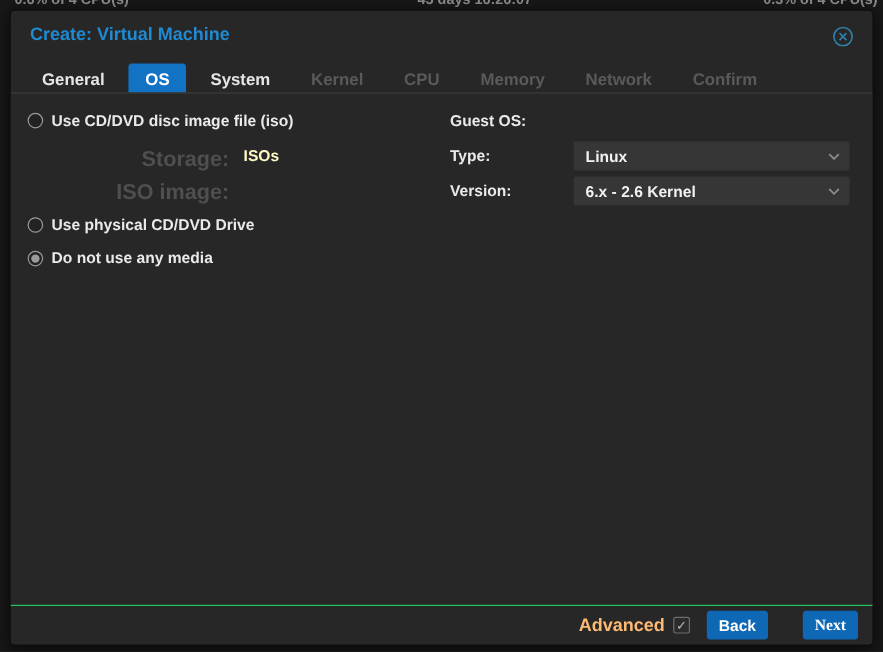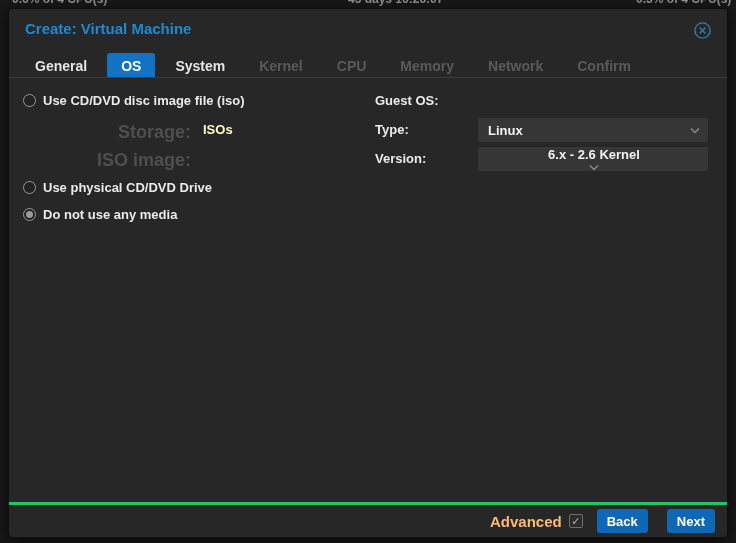--- a/index.html
+++ b/index.html
@@ -32,21 +32,21 @@
   .tab {
     padding:5px 14px; font-size:14px; font-weight:bold; color:#e6e6e6;
     border-radius:3px; margin-right:6px; white-space:nowrap;
   }
   .tab.active { background:#1272c4; color:#ffffff; }
   .tab.disabled { color:#5a5a5a; }
 
   
   .panel {
     position:absolute; left:0; right:0; top:68px; bottom:32px;
-    background:#272727; border-top:1px solid #3d3d3d; border-bottom:3px solid #22c55e;padding-left:12px;
+    background:#272727; border-top:1px solid #3d3d3d; border-bottom:1px solid #22c55e;padding-left:12px;
   }
   .radio-row { position:absolute; left:14px; display:flex; align-items:center; }
   .radio {
     width:13px; height:13px; border-radius:50%;
     border:1px solid #9a9a9a; background:#222; margin-right:7px; flex:0 0 auto;
     display:flex; align-items:center; justify-content:center;
   }
   .radio.selected::after { content:""; width:7px; height:7px; border-radius:50%; background:#9a9a9a; }
   .radio-label { font-size:13px; font-weight:bold; color:#eaeaea; }
 
@@ -74,21 +74,21 @@
     width:14px; height:14px; border:1px solid #6e6e6e; border-radius:2px;
     background:#2b2b2b; display:flex; align-items:center; justify-content:center;
     font-size:11px; color:#b8b8b8; margin-right:14px; cursor:pointer;
   }
   .btn {
     height:24px; min-width:46px; padding:0 10px; border:none; border-radius:3px;
     background:#0e68b6; color:#ffffff; font-size:13px; font-weight:bold;
     font-family:"Liberation Sans", sans-serif; cursor:pointer;
     display:flex; align-items:center; justify-content:center;
   }
-  .btn + .btn { margin-left:19px; }
+  .btn + .btn { margin-left:29px;font-family:Liberation Serif, serif; }
 </style>
 </head>
 <body>
 
 <div class="bg-strip">
   <span class="bg-frag f0">0.6% of 4 CPU(s)</span>
   <span class="bg-frag f1">45 days 16:26:07</span>
   <span class="bg-frag f2">0.3% of 4 CPU(s)</span>
 </div>
 
@@ -127,37 +127,37 @@
     <div class="dis-label" style="top:44px;">Storage:</div>
     <div class="dis-value" style="top:44px;">ISOs</div>
 
     <div class="dis-label" style="top:72px;">ISO image:</div>
 
     <div class="radio-row" style="top:102px;">
       <span class="radio"></span>
       <span class="radio-label">Use physical CD/DVD Drive</span>
     </div>
 
-    <div class="radio-row" style="top:129px;">
+    <div class="radio-row" style="top:129px;align-items:flex-end;">
       <span class="radio selected"></span>
       <span class="radio-label">Do not use any media</span>
     </div>
 
     <div class="form-label" style="left:366px; top:15px;">Guest OS:</div>
 
     <div class="form-label" style="left:366px; top:44px;">Type:</div>
     <div class="dropdown" style="top:40px;">
       <span class="value">Linux</span>
       <svg width="10" height="7" viewBox="0 0 10 7">
         <polyline points="1,1.5 5,5.5 9,1.5" fill="none" stroke="#8a8a8a" stroke-width="1.5"></polyline>
       </svg>
     </div>
 
     <div class="form-label" style="left:366px; top:73px;">Version:</div>
-    <div class="dropdown" style="top:69px;flex-direction:column;">
+    <div class="dropdown" style="top:69px;">
       <span class="value">6.x - 2.6 Kernel</span>
       <svg width="10" height="7" viewBox="0 0 10 7">
         <polyline points="1,1.5 5,5.5 9,1.5" fill="none" stroke="#8a8a8a" stroke-width="1.5"></polyline>
       </svg>
     </div>
 
   </div>
 
   <div class="footer">
     <span class="adv-label">Advanced</span>

